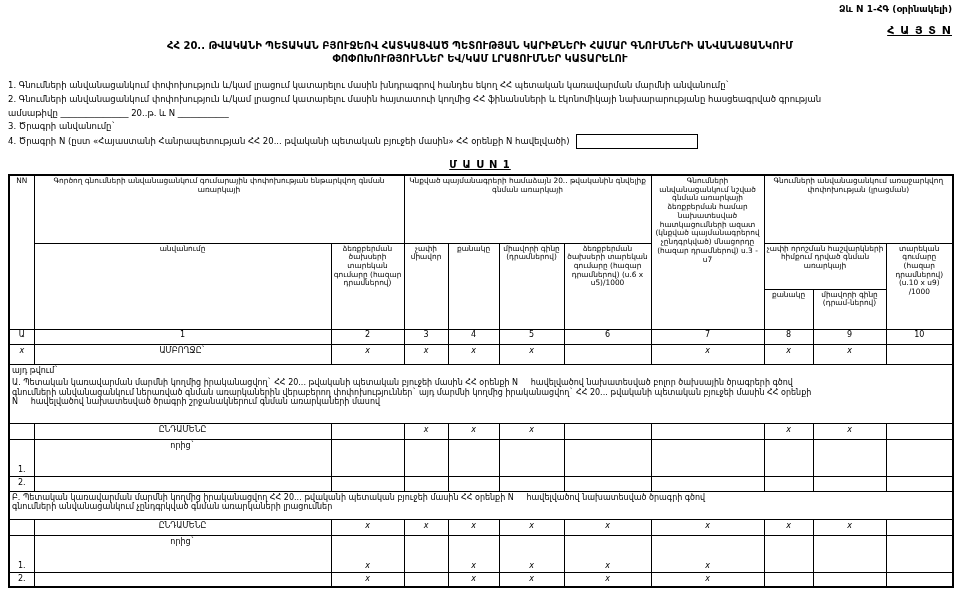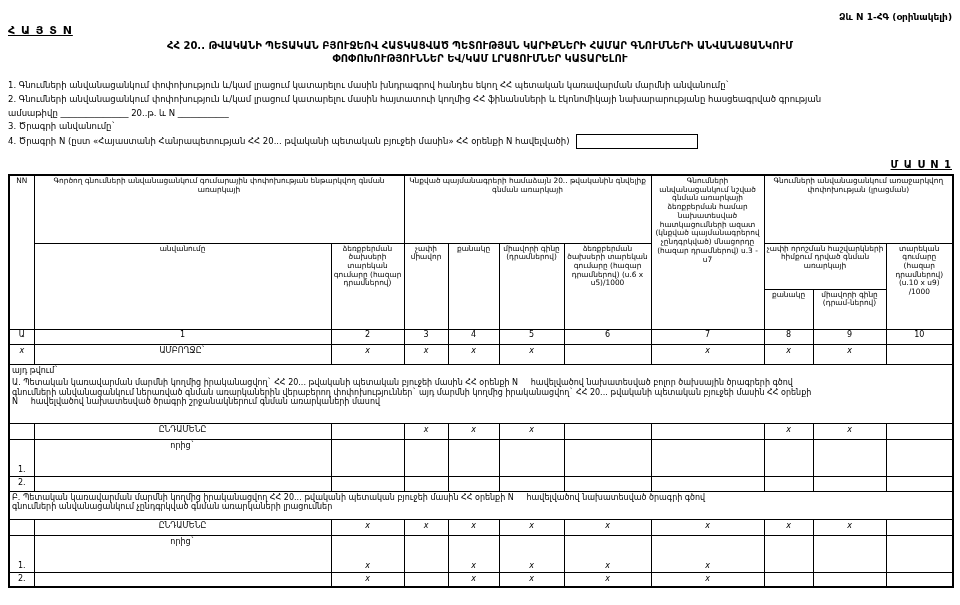--- a/index.html
+++ b/index.html
@@ -1,27 +1,27 @@
 <!DOCTYPE html>
 <html><head>
 <meta charset="utf-8">
 <style>
   html,body{margin:0;padding:0;background:#fff;color:#000;}
   body{width:960px;height:605px;font-family:"DejaVu Sans","Liberation Sans",sans-serif;font-size:8.5px;overflow:hidden;}
-  .page{position:relative;width:944px;padding:12px 8px 0 8px;}
+  .page{position:relative;width:944px;padding:4px 8px 0 8px;}
   .form-ref{text-align:right;font-weight:bold;font-size:9px;}
-  .doc-title{text-align:left;font-weight:bold;font-size:11px;margin-top:2px;letter-spacing:1px;}
+  .doc-title{text-align:right;font-weight:bold;font-size:11px;margin-top:10px;letter-spacing:1px;}
   .doc-title span{text-decoration:underline;}
   .doc-subtitle{text-align:center;font-weight:bold;font-size:10px;line-height:1.25;margin-top:3px;}
   .items{margin-top:14px;line-height:1.5;}
   .item{margin-top:1px;}
   .blank{letter-spacing:0;}
   .inbox{display:inline-block;border:1px solid #000;height:13px;vertical-align:middle;margin:0 4px;background:#fff;}
   .bx120{width:120px;} .bx55{width:55px;} .bx70{width:70px;}
-  .part-title{text-align:right;font-weight:bold;font-size:10px;margin:10px 0 4px 0;letter-spacing:1px;}
+  .part-title{text-align:center;font-weight:bold;font-size:10px;margin:10px 0 4px 0;letter-spacing:1px;}
   .part-title span{text-decoration:underline;}
   table.main{border-collapse:collapse;table-layout:fixed;width:944px;border:2px solid #000;}
   table.main th, table.main td{border:1px solid #000;padding:1px 2px;vertical-align:top;font-weight:normal;overflow:hidden;}
   table.main th{font-size:7.4px;line-height:1.18;text-align:center;}
   table.main td{font-size:8px;line-height:1.2;}
   td.c{text-align:center;}
   td.xm{font-style:italic;text-align:center;}
   tr.numrow td{text-align:center;font-size:8px;padding:0 2px;}
   td.fullcell{}
   tr.nb td{border-bottom:none;}

